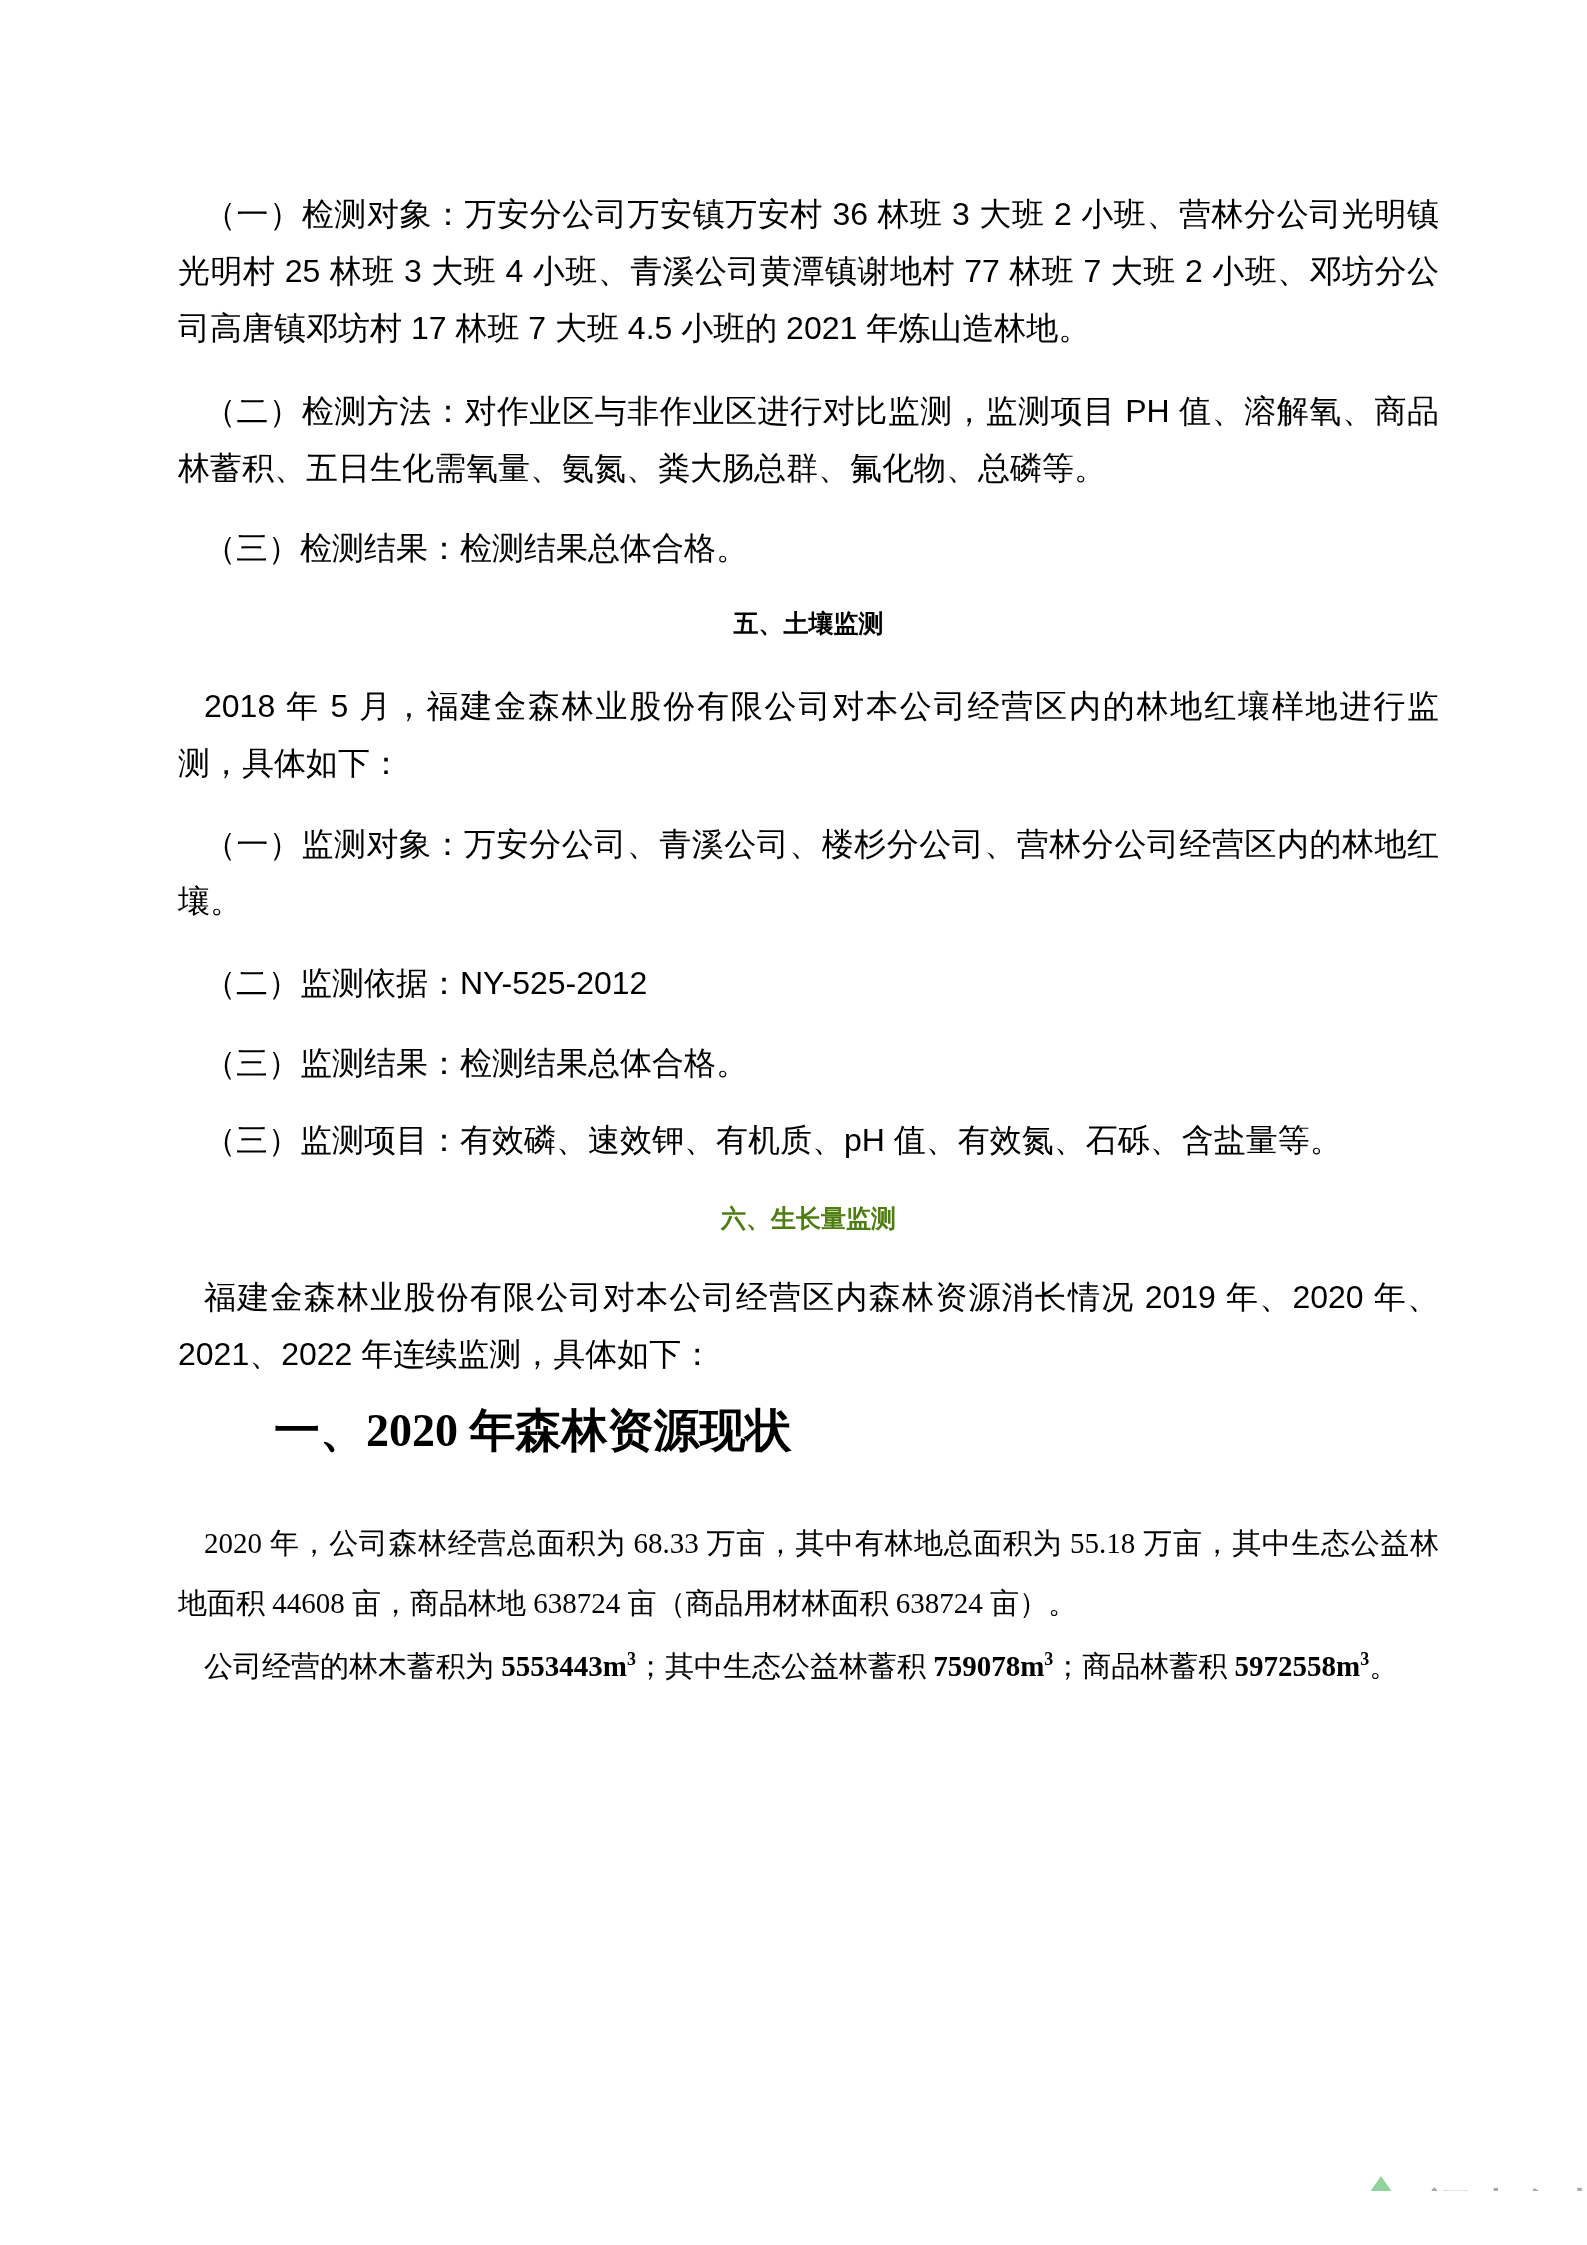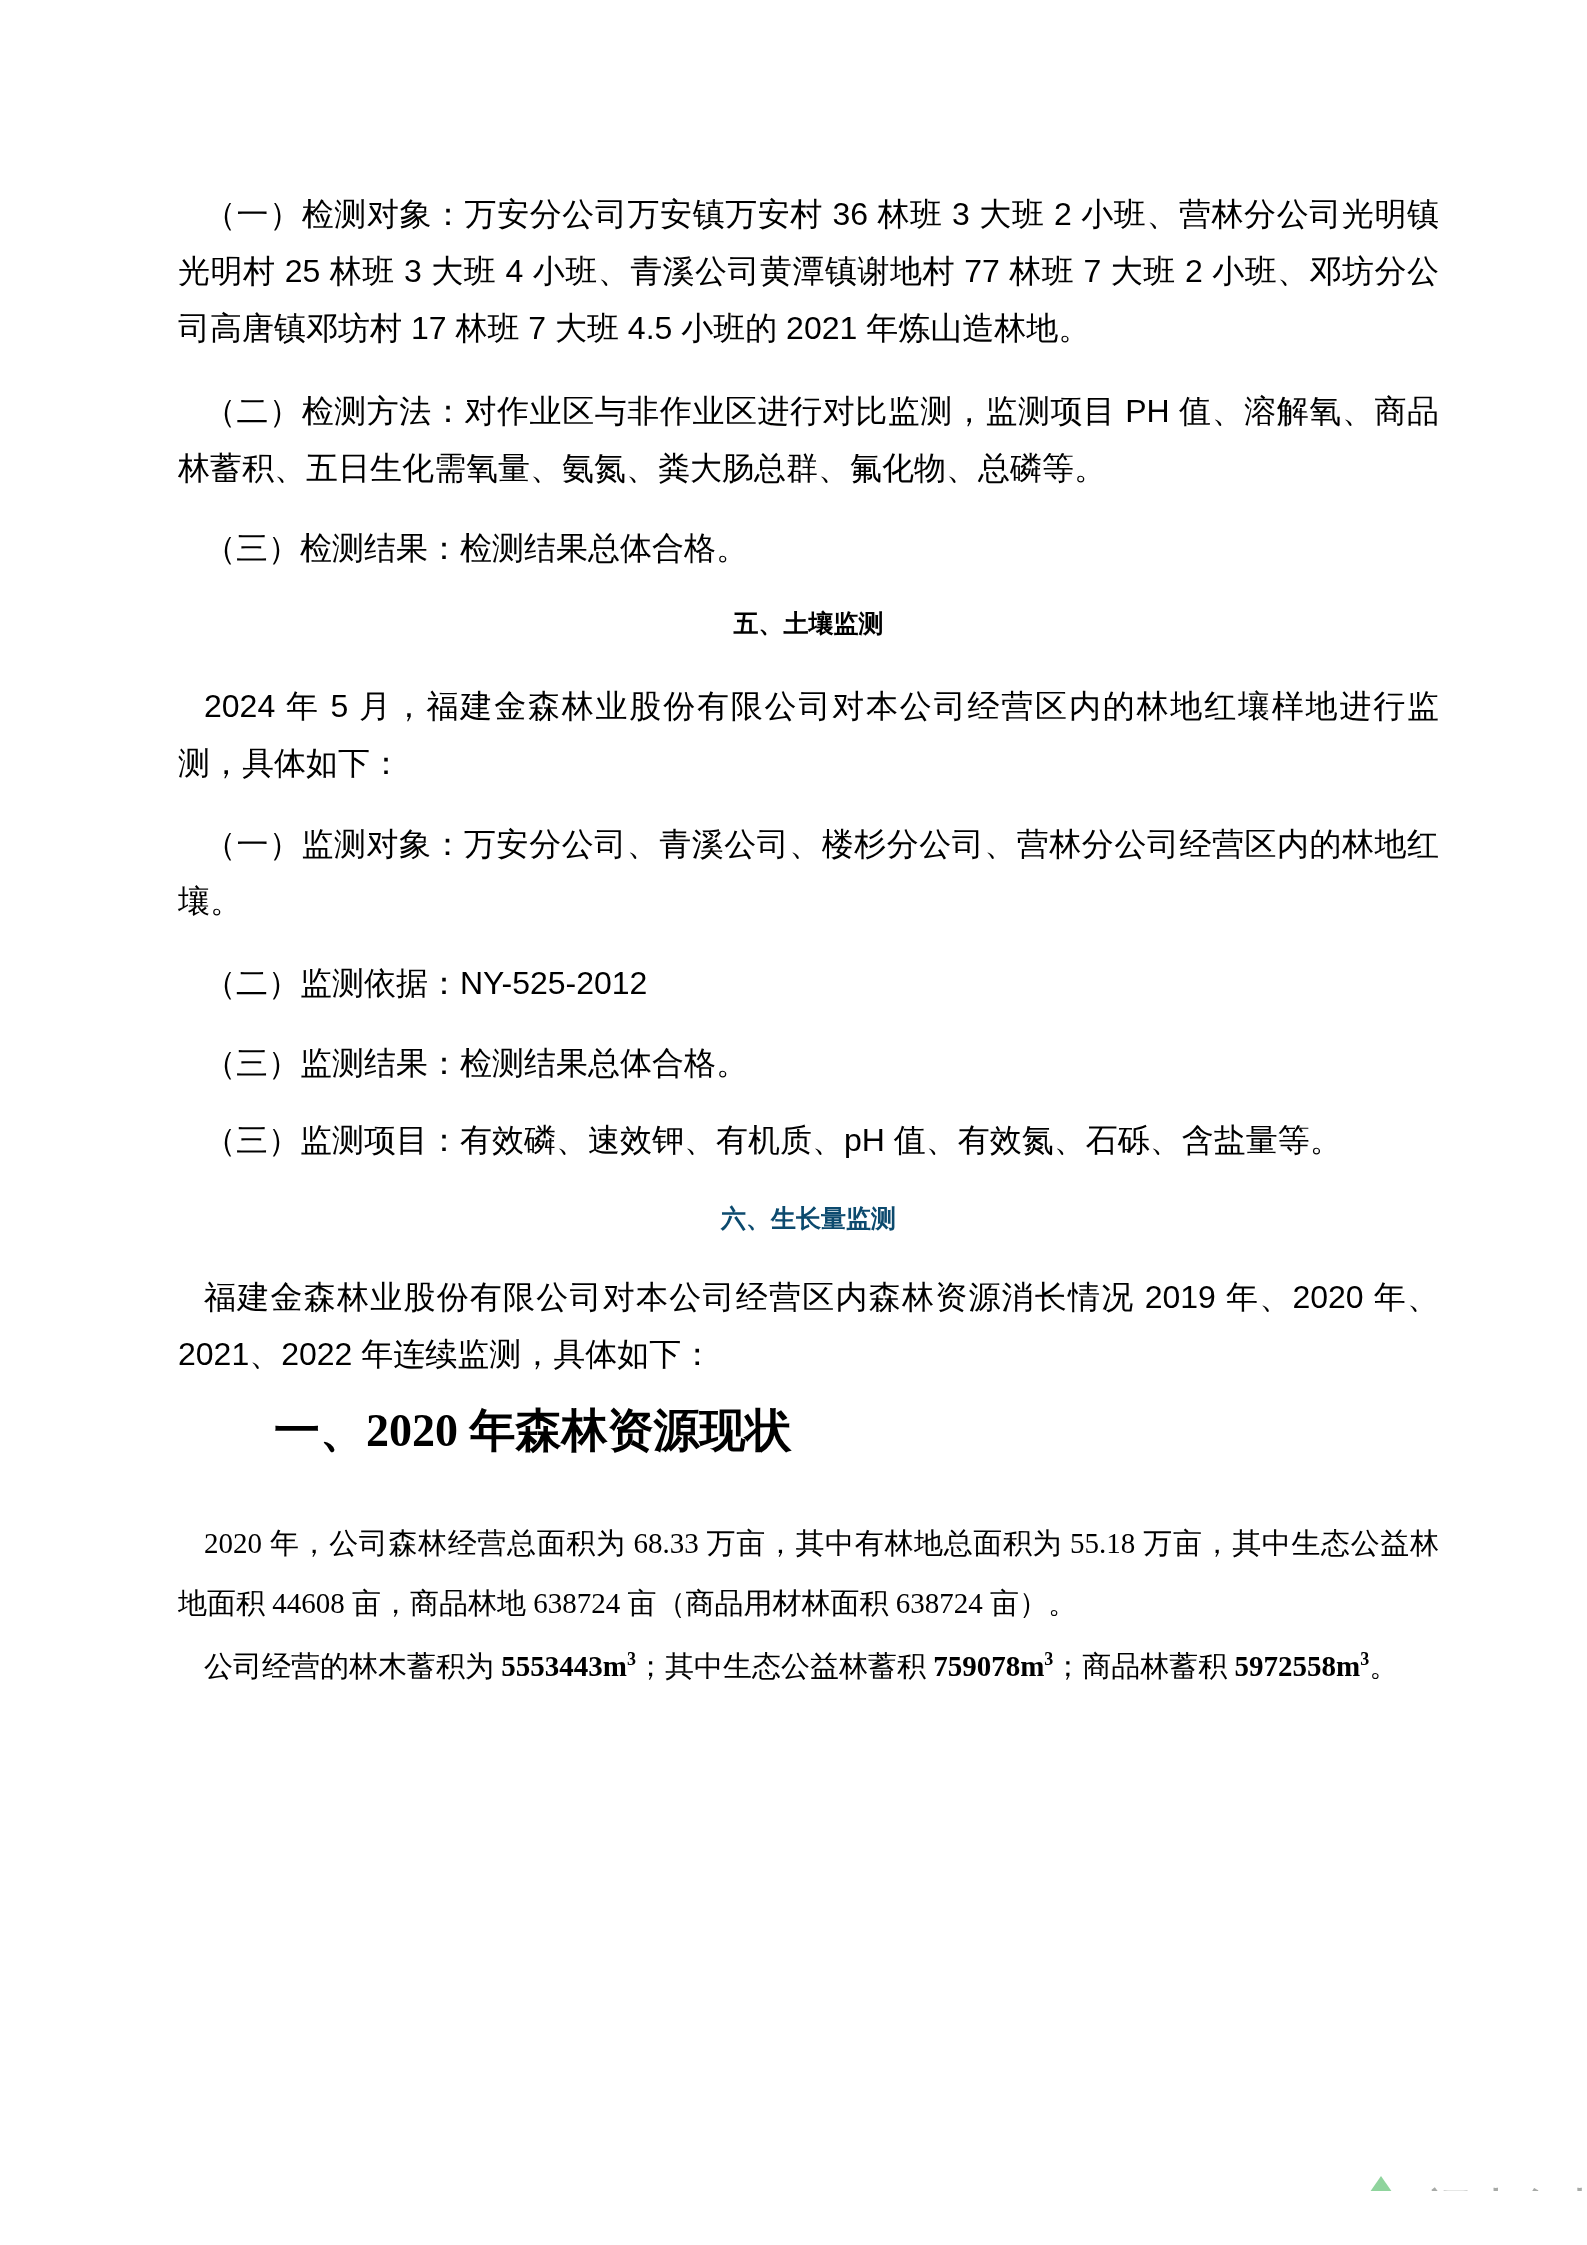--- a/index.html
+++ b/index.html
@@ -30,21 +30,21 @@
   .mb-g { margin-bottom:20px; }
   .mb-h { margin-bottom:19px; }
   .mb-i { margin-bottom:16px; }
   .heading-center {
     font-size:25px;
     line-height:64px;
     font-weight:700;
     text-align:center;
     font-family:"Liberation Sans", sans-serif;
   }
-  .heading-red { color:#0c4a6e; }
+  .heading-red { color:#4d7c0f; }
   .heading-serif {
     font-family:"Liberation Serif", serif;
     font-size:46px;
     line-height:64px;
     font-weight:700;
     text-align:left;
     padding-left:96px;
     margin-bottom:50px;
   }
   .para-serif {
@@ -85,21 +85,21 @@
 <div class="page">
 
   <p class="para mb-a">（一）检测对象：万安分公司万安镇万安村 36 林班 3 大班 2 小班、营林分公司光明镇光明村 25 林班 3 大班 4 小班、青溪公司黄潭镇谢地村 77 林班 7 大班 2 小班、邓坊分公司高唐镇邓坊村 17 林班 7 大班 4.5 小班的 2021 年炼山造林地。</p>
 
   <p class="para mb-b">（二）检测方法：对作业区与非作业区进行对比监测，监测项目 PH 值、溶解氧、商品林蓄积、五日生化需氧量、氨氮、粪大肠总群、氟化物、总磷等。</p>
 
   <p class="para mb-c">（三）检测结果：检测结果总体合格。</p>
 
   <h2 class="heading-center mb-b">五、土壤监测</h2>
 
-  <p class="para mb-d">2024 年 5 月，福建金森林业股份有限公司对本公司经营区内的林地红壤样地进行监测，具体如下：</p>
+  <p class="para mb-d">2018 年 5 月，福建金森林业股份有限公司对本公司经营区内的林地红壤样地进行监测，具体如下：</p>
 
   <p class="para mb-e">（一）监测对象：万安分公司、青溪公司、楼杉分公司、营林分公司经营区内的林地红壤。</p>
 
   <p class="para mb-b">（二）监测依据：NY-525-2012</p>
 
   <p class="para mb-g">（三）监测结果：检测结果总体合格。</p>
 
   <p class="para mb-f">（三）监测项目：有效磷、速效钾、有机质、pH 值、有效氮、石砾、含盐量等。</p>
 
   <h2 class="heading-center heading-red mb-h">六、生长量监测</h2>

